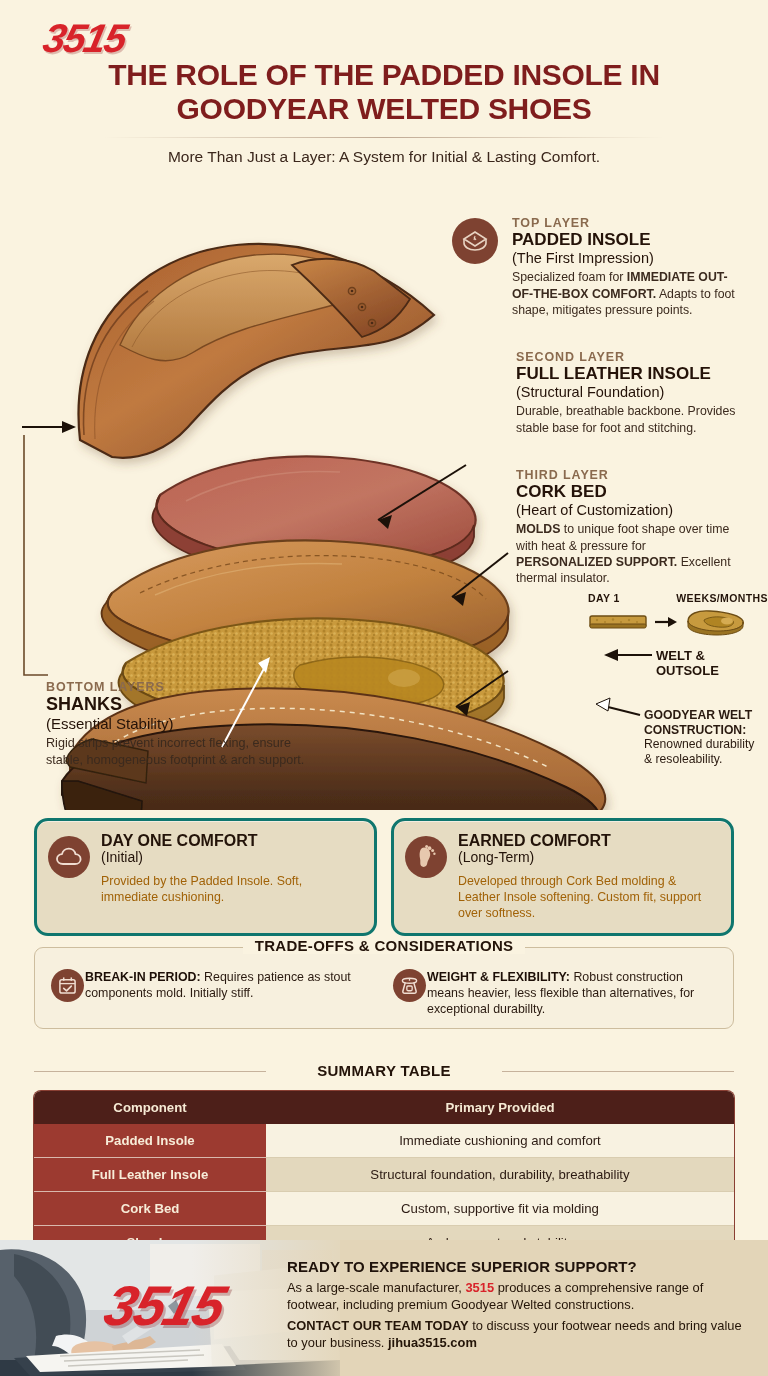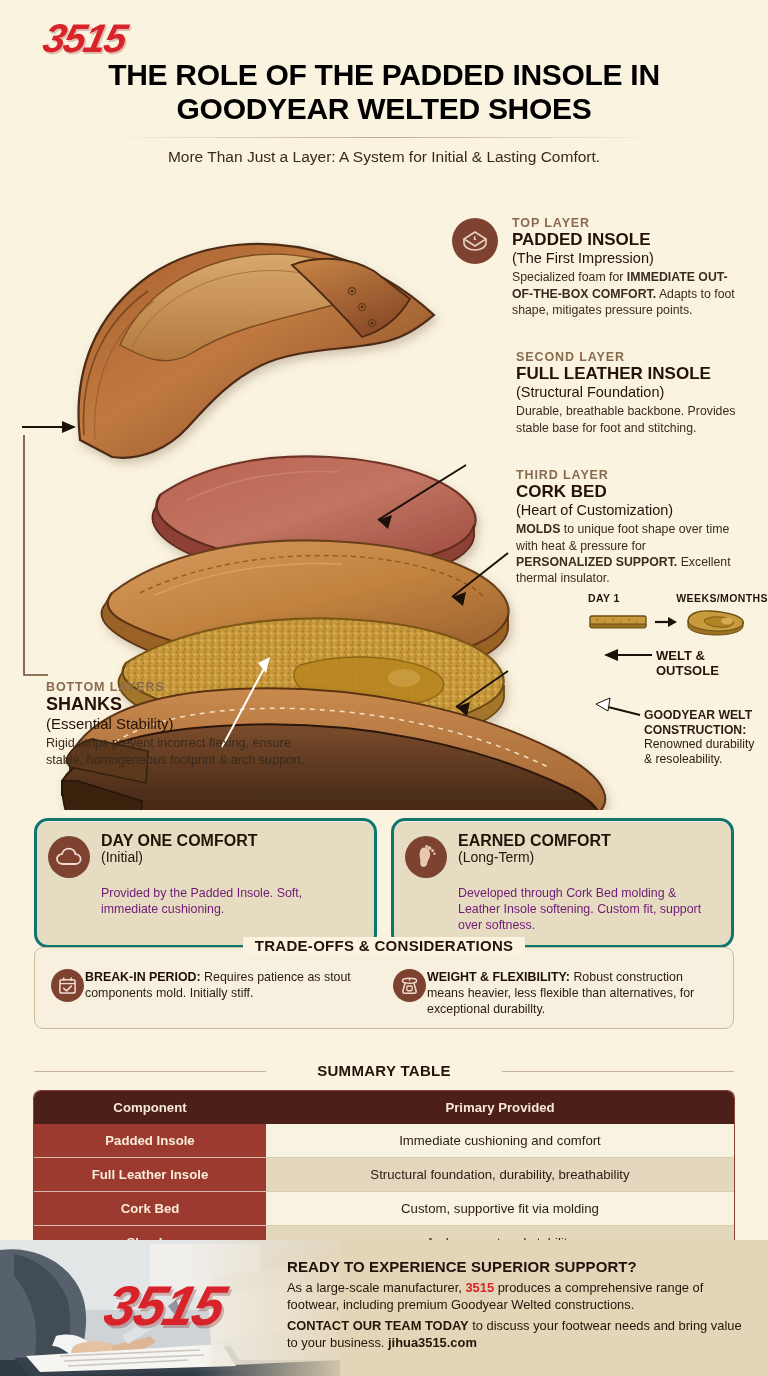--- a/index.html
+++ b/index.html
@@ -13,21 +13,21 @@
 
   
   .logo{ font-family:"Liberation Sans", sans-serif; font-weight:bold; font-style:italic;
     color:#d8232a; letter-spacing:-2px; line-height:1; user-select:none; }
 
   #brand-logo{ position:absolute; left:44px; top:18px; font-size:40px;
      transform:skewX(-12deg); text-shadow:2px 2px 0 rgba(140,20,25,.25); }
 
   
   #header{ position:absolute; left:0; top:58px; width:768px; text-align:center; }
-  #page-title{ font-size:30px; font-weight:bold; color:#000000; line-height:1.12;
+  #page-title{ font-size:30px; font-weight:bold; color:#7f1d1d; line-height:1.12;
      letter-spacing:-0.3px; padding:0 22px; }
   #title-rule{ width:560px; height:1px; margin:12px auto 0;
      background:linear-gradient(to right,rgba(120,80,55,0),rgba(120,80,55,.45),rgba(120,80,55,0)); }
   #subtitle{ font-size:15.5px; color:#3b271c; margin-top:10px; }
 
   
   #illustration{ position:absolute; left:0; top:195px; width:768px; height:615px; }
   #illus-canvas{ position:absolute; inset:0; }
 
   
@@ -68,21 +68,21 @@
 
   
   #comfort-row{ position:absolute; left:34px; top:818px; width:700px; display:flex; gap:14px; }
   .comfort-card{ flex:1; background:#e6dcc2; border:3px solid #0f766e; border-radius:14px;
      padding:11px 13px 11px 11px; display:flex; gap:11px; align-items:flex-start;
      box-shadow:0 1px 0 rgba(255,255,255,.5) inset; }
   .comfort-icon{ width:42px; height:42px; min-width:42px; border-radius:50%;
      background:#7e4231; display:flex; align-items:center; justify-content:center; margin-top:4px;}
   .comfort-card .ct{ font-size:16px; font-weight:bold; color:#231309; line-height:1.08; }
   .comfort-card .cs{ font-size:14px; color:#231309; line-height:1.2; }
-  .comfort-card .cb{ font-size:12.4px; color:#701a75; line-height:1.28; margin-top:20px; }
+  .comfort-card .cb{ font-size:12.4px; color:#a16207; line-height:1.28; margin-top:8px; }
 
   
   #tradeoffs{ position:absolute; left:34px; top:947px; width:700px;
      background:#f7f0de; border:1px solid #cdbd9e; border-radius:9px; padding:16px 16px 11px; }
   .section-head{ position:absolute; top:-11px; left:0; width:100%; text-align:center; }
   .section-head span{ background:#faf3e0; padding:0 12px; font-size:15px;
      font-weight:bold; letter-spacing:.3px; color:#231309; }
   .tradeoff-grid{ display:flex; gap:18px; margin-top:5px; }
   .tradeoff-item{ flex:1; display:flex; gap:1px; align-items:flex-start; }
   .tradeoff-icon{ width:33px; height:33px; min-width:33px; border-radius:50%;

